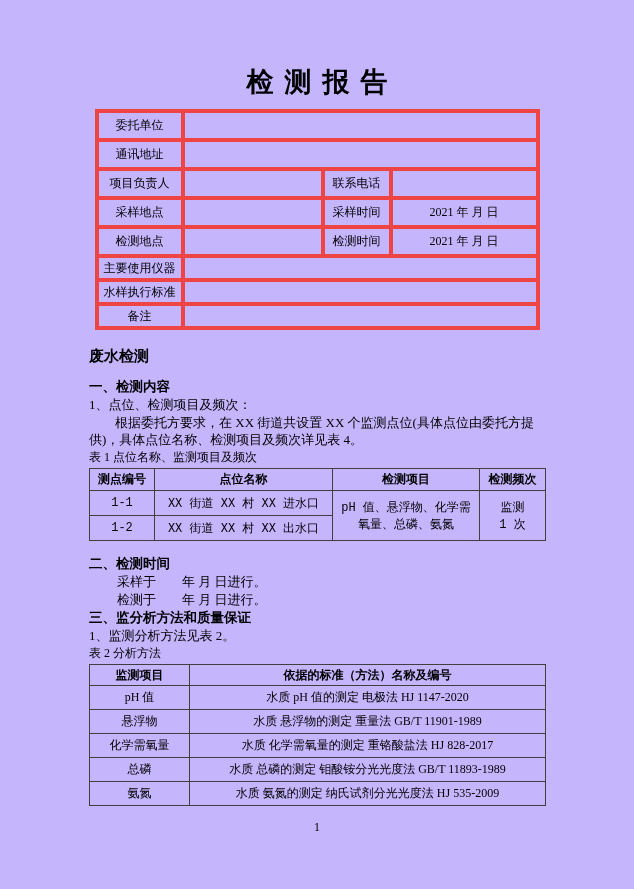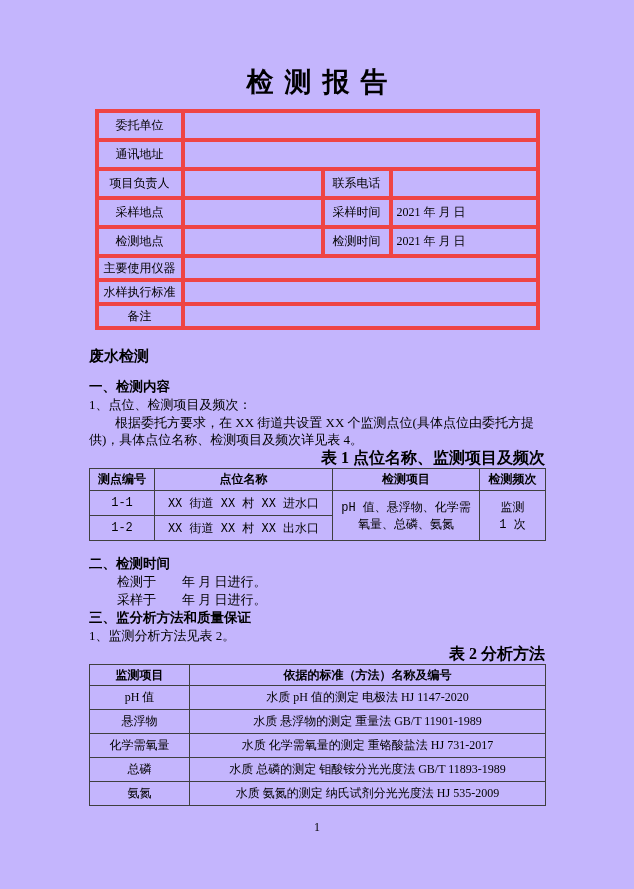--- a/index.html
+++ b/index.html
@@ -26,31 +26,31 @@
     width:441px;
     margin:9px auto 0 auto;
   }
   .info-table td {
     border:4px solid #ef4444;
     font-size:12px;
     padding:0 4px;
     overflow:hidden;
   }
   .info-table td.lbl { text-align:center; padding:0 2px; }
-  .info-table td.ctr { }
+  .info-table td.ctr { text-align:center; }
   tr.rh29 { height:29px; }
   tr.rh24 { height:24px; }
   
   .content { width:456px; margin:0 auto; font-size:13px; }
   .sec-main { font-size:15px; font-weight:bold; margin:17px 0 12px 0; }
   .sec-h { font-size:13.5px; font-weight:bold; margin:9px 0 0 0; line-height:18px; }
   .content p { margin:0; line-height:17.5px; }
   .indent { text-indent:26px; }
   .indent2 { text-indent:28px; }
-  .caption { text-align:right; font-weight:bold; margin-top:3px; font-size:16px; }
+  .caption { text-align:left; font-weight:normal; margin-top:3px; font-size:12px; }
   
   .dtable {
     border-collapse:collapse;
     table-layout:fixed;
     width:456px;
     margin-top:2px;
   }
   .dtable th, .dtable td {
     border:1px solid #3f3f3f;
     font-size:12px;
@@ -160,22 +160,22 @@
         </td>
       </tr>
       <tr>
         <td>1-2</td>
         <td>XX 街道 XX 村 XX 出水口</td>
       </tr>
     </tbody>
       </table>
 
     <h3 class="sec-h" style="margin-top:14px">二、检测时间</h3>
+    <p class="indent2">采样于　　年 月 日进行。</p>
     <p class="indent2">检测于　　年 月 日进行。</p>
-    <p class="indent2">采样于　　年 月 日进行。</p>
     <h3 class="sec-h" style="margin-top:1px">三、监分析方法和质量保证</h3>
     <p>1、监测分析方法见表 2。</p>
 
     <p class="caption">表 2  分析方法</p>
     <table class="dtable t2">
       <colgroup>
           <col style="width:100px">
           <col style="width:356px">
         </colgroup>
       <tbody>
@@ -186,21 +186,21 @@
       <tr>
         <td>pH 值</td>
         <td>水质 pH 值的测定 电极法 HJ 1147-2020</td>
       </tr>
       <tr>
         <td>悬浮物</td>
         <td>水质 悬浮物的测定 重量法 GB/T 11901-1989</td>
       </tr>
       <tr>
         <td>化学需氧量</td>
-        <td>水质 化学需氧量的测定 重铬酸盐法 HJ 731-2017</td>
+        <td>水质 化学需氧量的测定 重铬酸盐法 HJ 828-2017</td>
       </tr>
       <tr>
         <td>总磷</td>
         <td>水质 总磷的测定 钼酸铵分光光度法 GB/T 11893-1989</td>
       </tr>
       <tr>
         <td>氨氮</td>
         <td>水质 氨氮的测定 纳氏试剂分光光度法 HJ 535-2009</td>
       </tr>
     </tbody>

